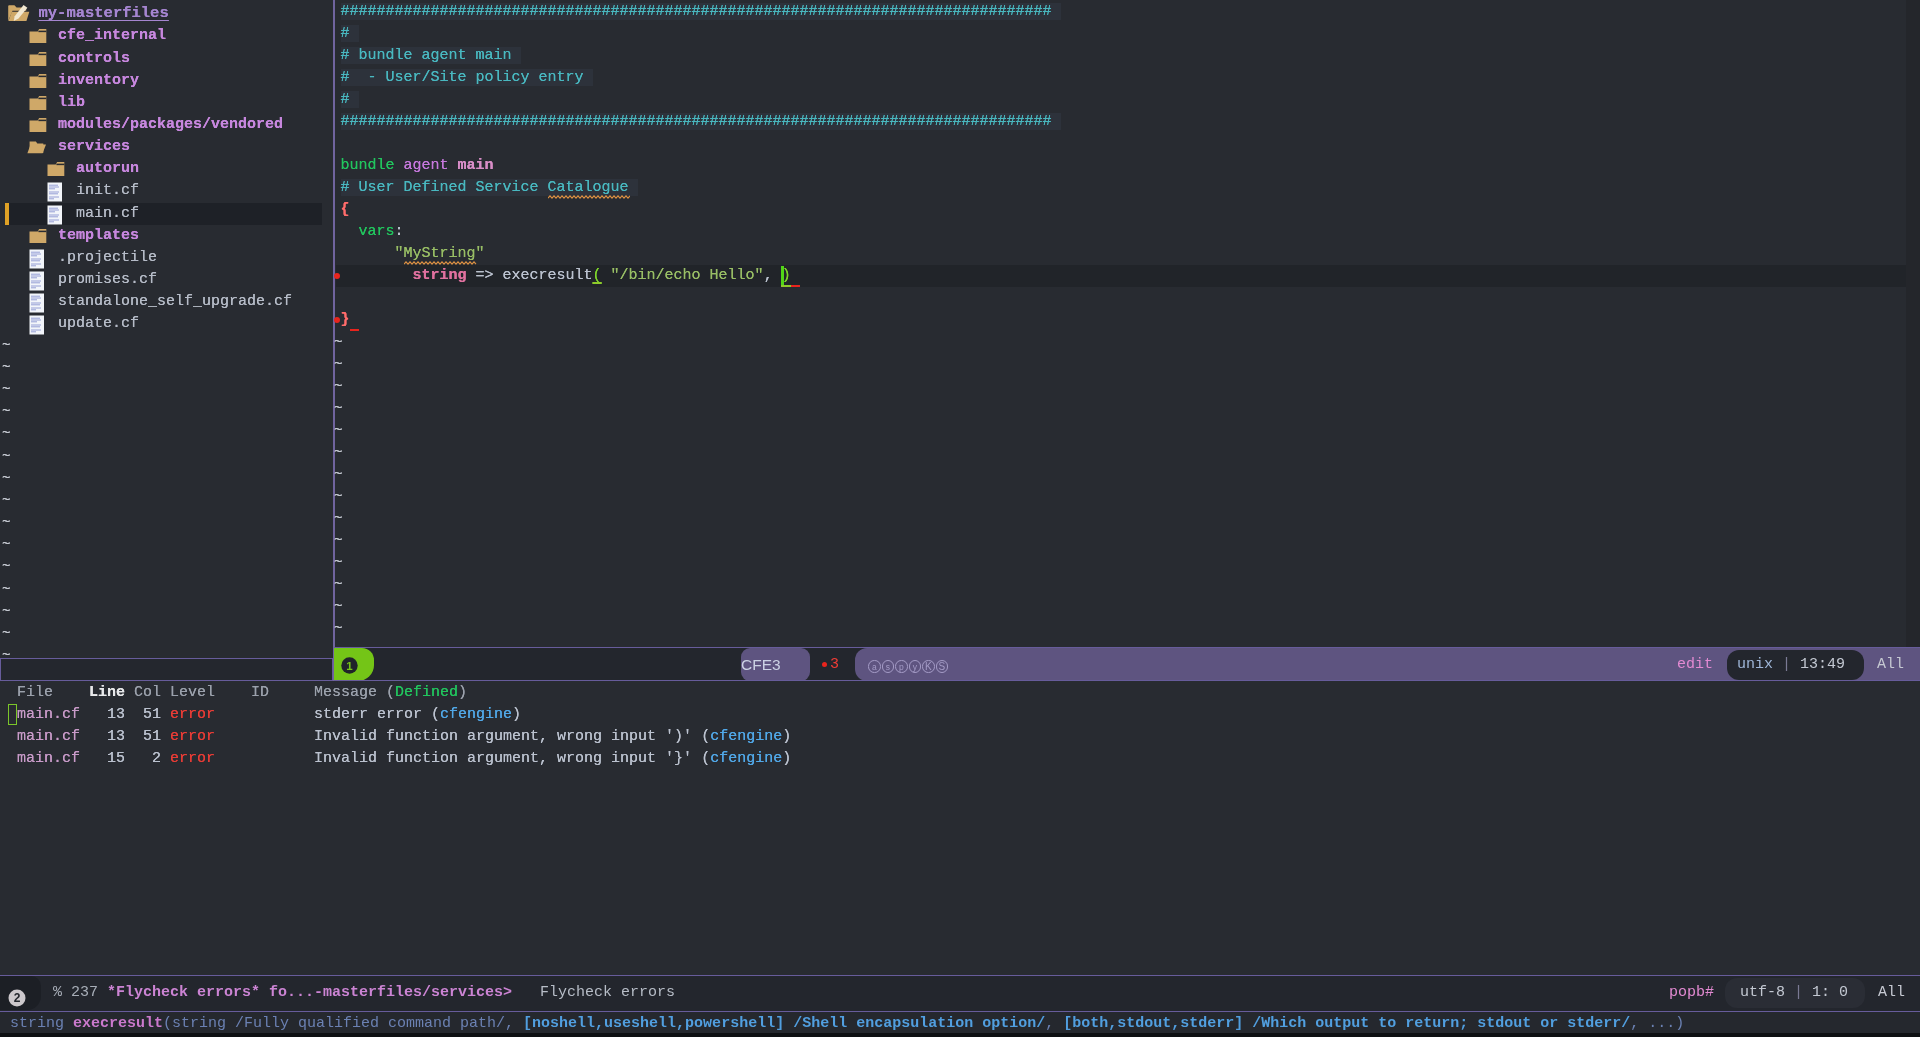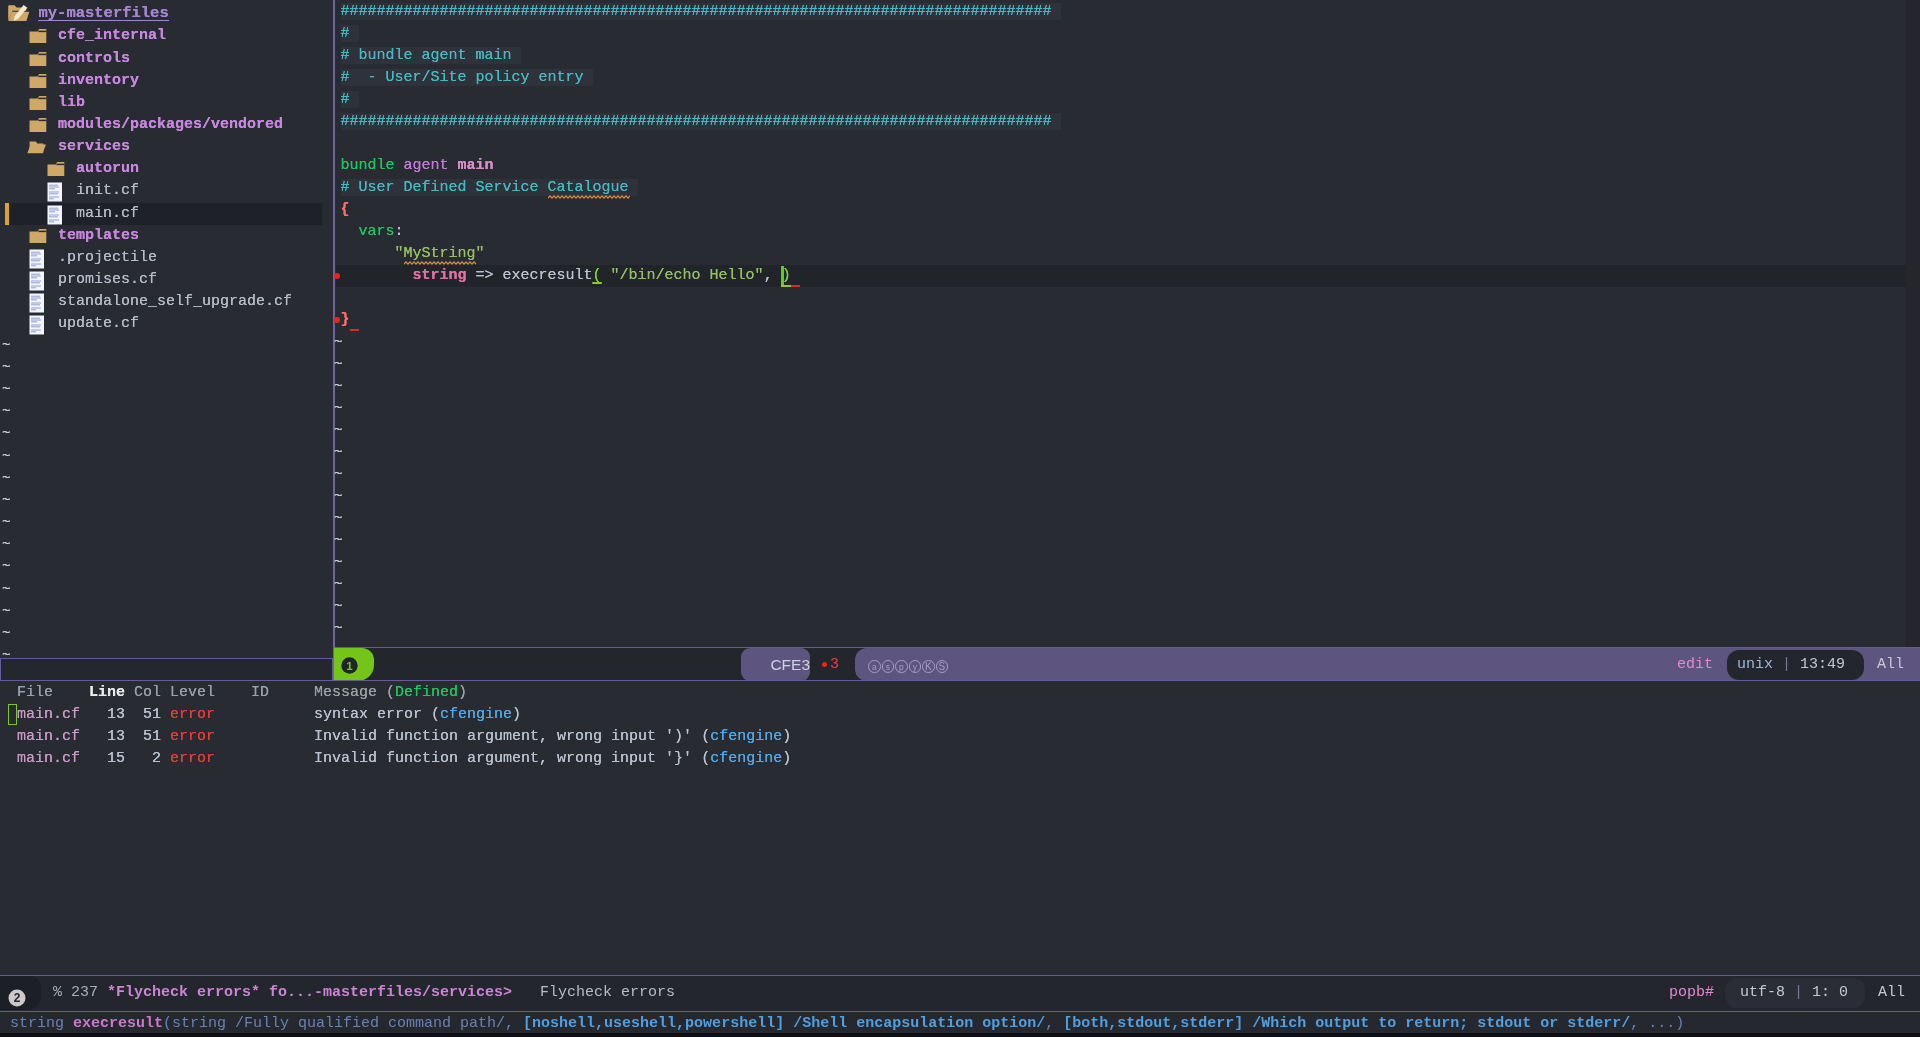--- a/index.html
+++ b/index.html
@@ -191,38 +191,38 @@
 
 <div id="mltop" class="abs" style="left:334px; top:647px; width:1586px; height:34px; background:#23262d; border-top:1px solid #675c9b; border-bottom:1px solid #675c9b; overflow:hidden;">
 
   <div class="abs" style="left:0px; top:0px; width:40px; height:33px; background:#74c517; border-radius:0 12px 16px 0;"></div>
   <svg class="abs" style="left:7px; top:9px;" width="18" height="18" viewBox="0 0 18 18">
       <circle cx="8.5" cy="8.5" r="8.2" fill="#20242a"></circle>
       <text x="8.5" y="13" font-family="Liberation Sans, sans-serif" font-size="11.5" font-weight="bold" fill="#74c517" text-anchor="middle">1</text>
     </svg>
 
   <div class="abs" style="left:407px; top:0px; width:69px; height:33px; background:#5e5480; border-radius:9px;"></div>
-  <span class="abs" style="left:407px; top:0; width:69px; height:33px; line-height:33px; text-align:right; font-family:'Liberation Sans',sans-serif; font-size:15.5px; color:#ccd2e4;">CFE3</span>
+  <span class="abs" style="left:407px; top:0; width:69px; height:33px; line-height:33px; text-align:left; font-family:'Liberation Sans',sans-serif; font-size:15.5px; color:#ccd2e4;">CFE3</span>
 
   <div class="abs" style="left:488px; top:14px; width:5px; height:5px; border-radius:50%; background:#e8241d;"></div>
   <span class="abs" style="left:496px; top:0; height:33px; line-height:33px; font-size:15px; color:#f03c36;">3</span>
 
   <div class="abs" style="left:521px; top:0px; width:1065px; height:33px; background:#5e5480; border-radius:12px 0 0 12px;"></div>
   <span class="abs" style="left:534px; top:9.5px;"><span class="clet">a</span><span class="clet">s</span><span class="clet">p</span><span class="clet">y</span><span class="clet" style="font-size:10px;">K</span><span class="clet" style="font-size:10px;">S</span></span>
   <span class="abs" style="left:1343px; top:0; height:33px; line-height:33px; font-size:15px; color:#e38ad2;">edit</span>
   <div class="abs" style="left:1393px; top:1.5px; width:137px; height:30px; background:#23262d; border-radius:12px;"></div>
   <span class="abs" style="left:1403px; top:0; height:33px; line-height:33px; font-size:15px; white-space:pre;"><span style="color:#9fb6d8;">unix</span><span style="color:#7a7a94;"> | </span><span style="color:#c3c8d2;">13:49</span></span>
   <span class="abs" style="left:1543px; top:0; height:33px; line-height:33px; font-size:15px; color:#c6c9d2;">All</span>
 </div>
 
 <div class="abs" style="left:0; top:658px; width:333px; height:23px; background:#24272e; border:1px solid #675c9b;"></div>
 
 <div id="fly" class="abs" style="left:0; top:681px; width:1920px; height:294px;">
   <div class="cl" style="left:8px; top:1px;"><span class="dim"> File    </span><span style="color:#e8e9eb; font-weight:bold;">Line</span><span class="dim"> Col Level    ID     Message (</span><span class="kwb">Defined</span><span class="dim">)</span></div>
-  <div class="cl" style="left:8px; top:23px;"><span style="color:#c99bc9"> main.cf</span><span class="fg">   13  51 </span><span style="color:#e83c36">error</span><span class="fg">           syntax error (</span><span style="color:#51a8e8">cfengine</span><span class="fg">)</span></div>
+  <div class="cl" style="left:8px; top:23px;"><span style="color:#c99bc9"> main.cf</span><span class="fg">   13  51 </span><span style="color:#e83c36">error</span><span class="fg">           stderr error (</span><span style="color:#51a8e8">cfengine</span><span class="fg">)</span></div>
   <div class="cl" style="left:8px; top:45px;"><span style="color:#c99bc9"> main.cf</span><span class="fg">   13  51 </span><span style="color:#e83c36">error</span><span class="fg">           Invalid function argument, wrong input ')' (</span><span style="color:#51a8e8">cfengine</span><span class="fg">)</span></div>
   <div class="cl" style="left:8px; top:67px;font-family:Liberation Mono, monospace;"><span style="color:#c99bc9"> main.cf</span><span class="fg">   15   2 </span><span style="color:#e83c36">error</span><span class="fg">           Invalid function argument, wrong input '}' (</span><span style="color:#51a8e8">cfengine</span><span class="fg">)</span></div>
 
   <div class="abs" style="left:8px; top:23px; width:9px; height:21px; border:1.5px solid #7bc62a;"></div>
 </div>
 
 <div id="mlbot" class="abs" style="left:0; top:975px; width:1920px; height:36.5px; background:#23262d; border-top:1px solid #675c9b; border-bottom:1.5px solid #675c9b; overflow:hidden;">
   <div class="abs" style="left:0px; top:0px; width:41px; height:34px; background:#1c1f25; border-radius:0 10px 14px 0;"></div>
   <svg class="abs" style="left:8px; top:13px;" width="18" height="18" viewBox="0 0 18 18">
       <circle cx="9" cy="9" r="8.5" fill="#ccc8cc"></circle>

